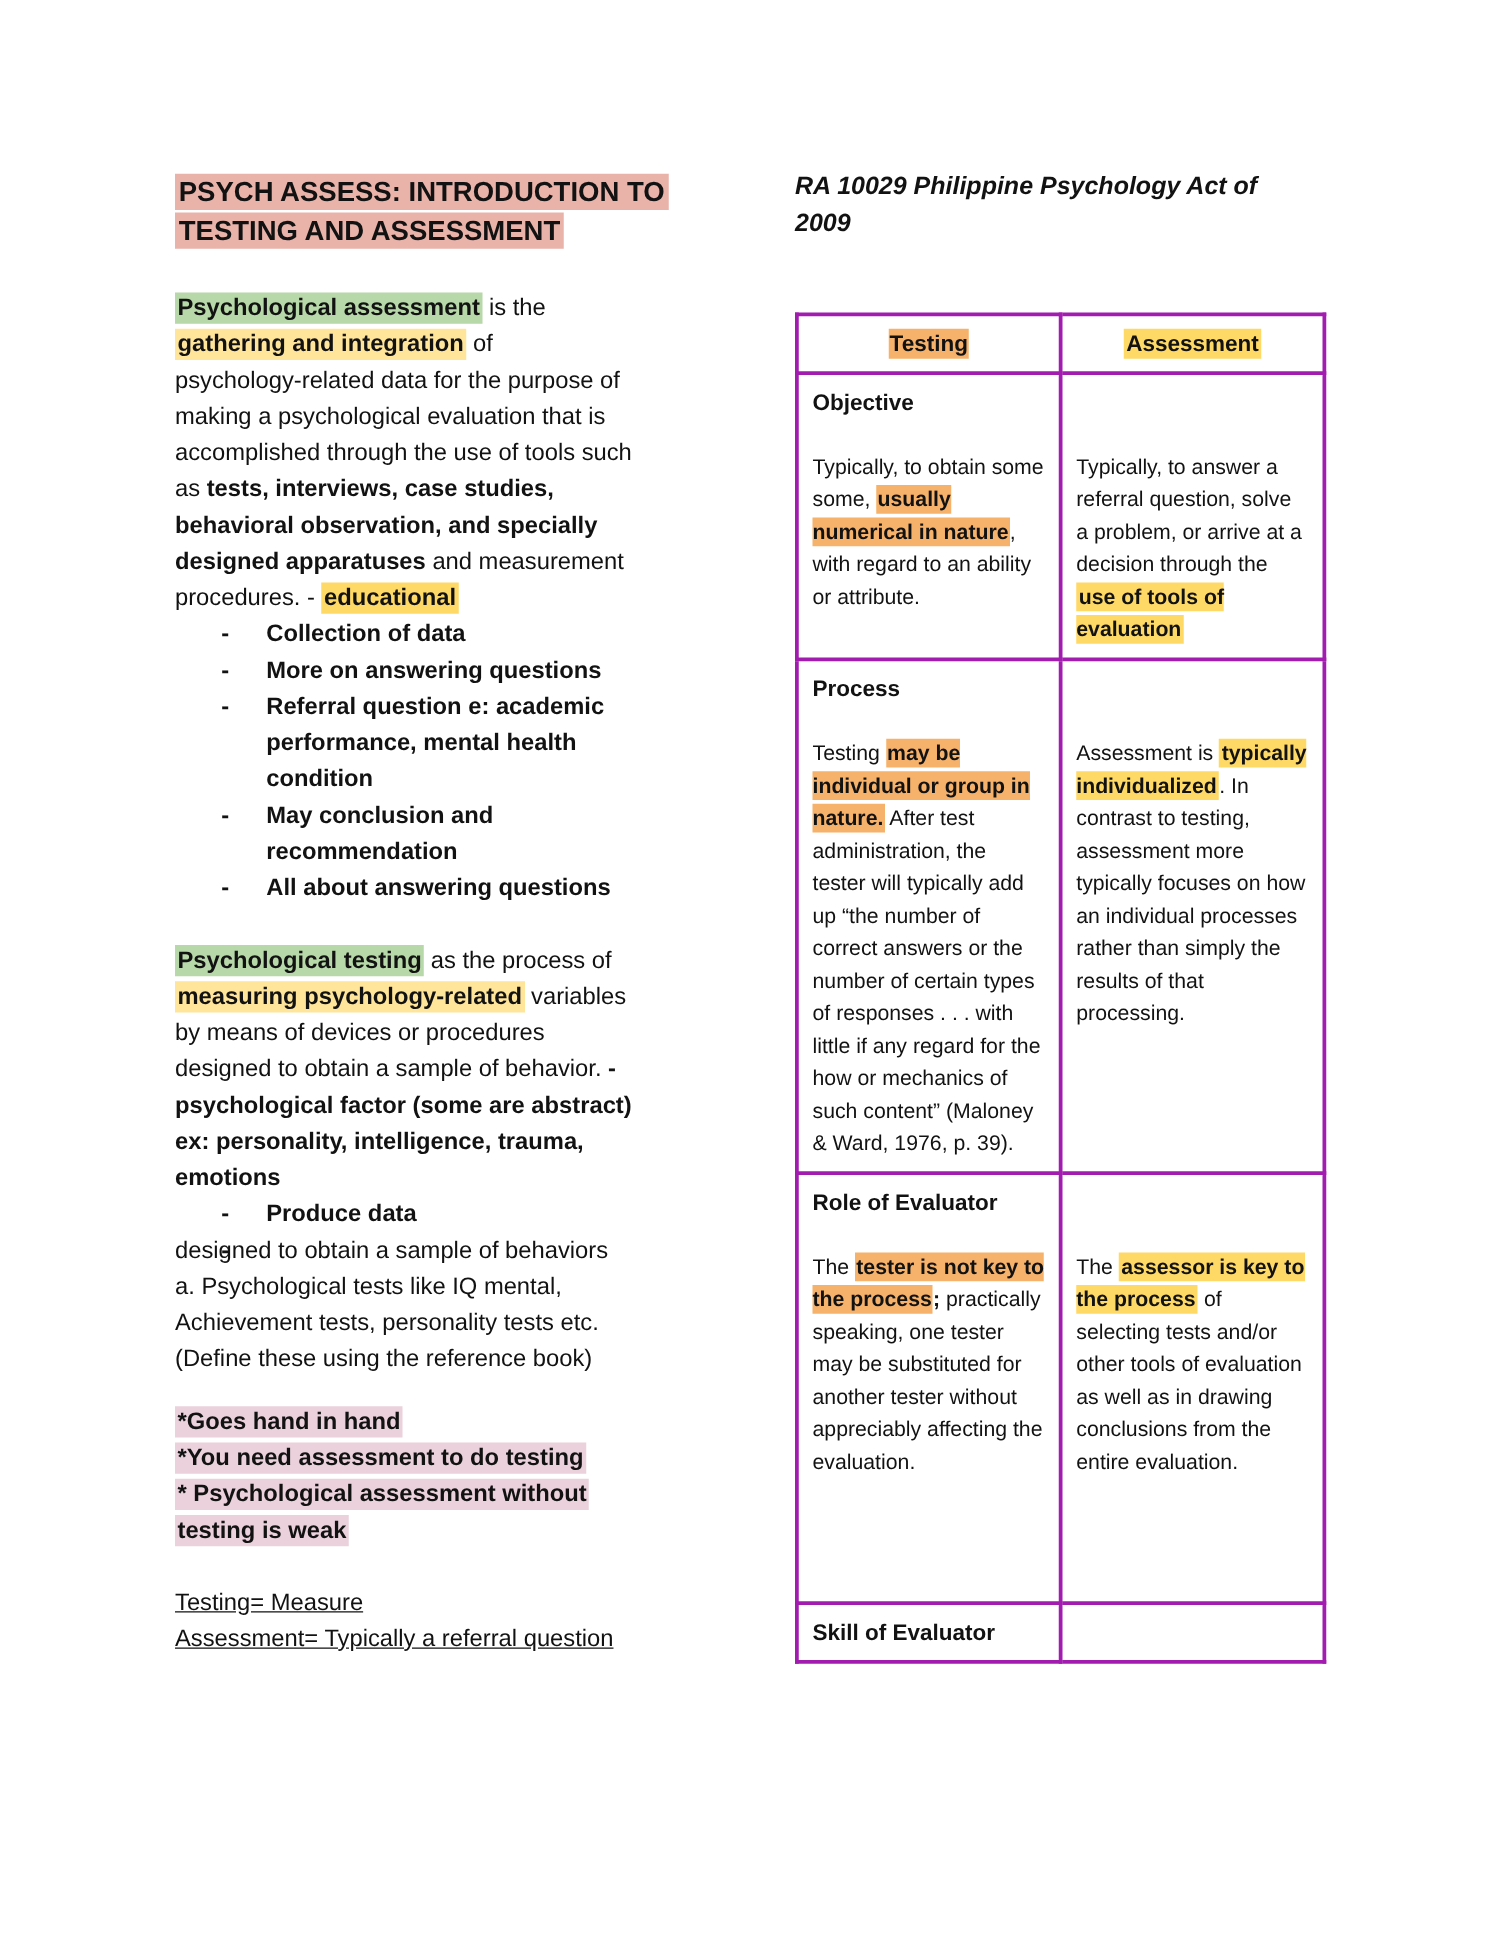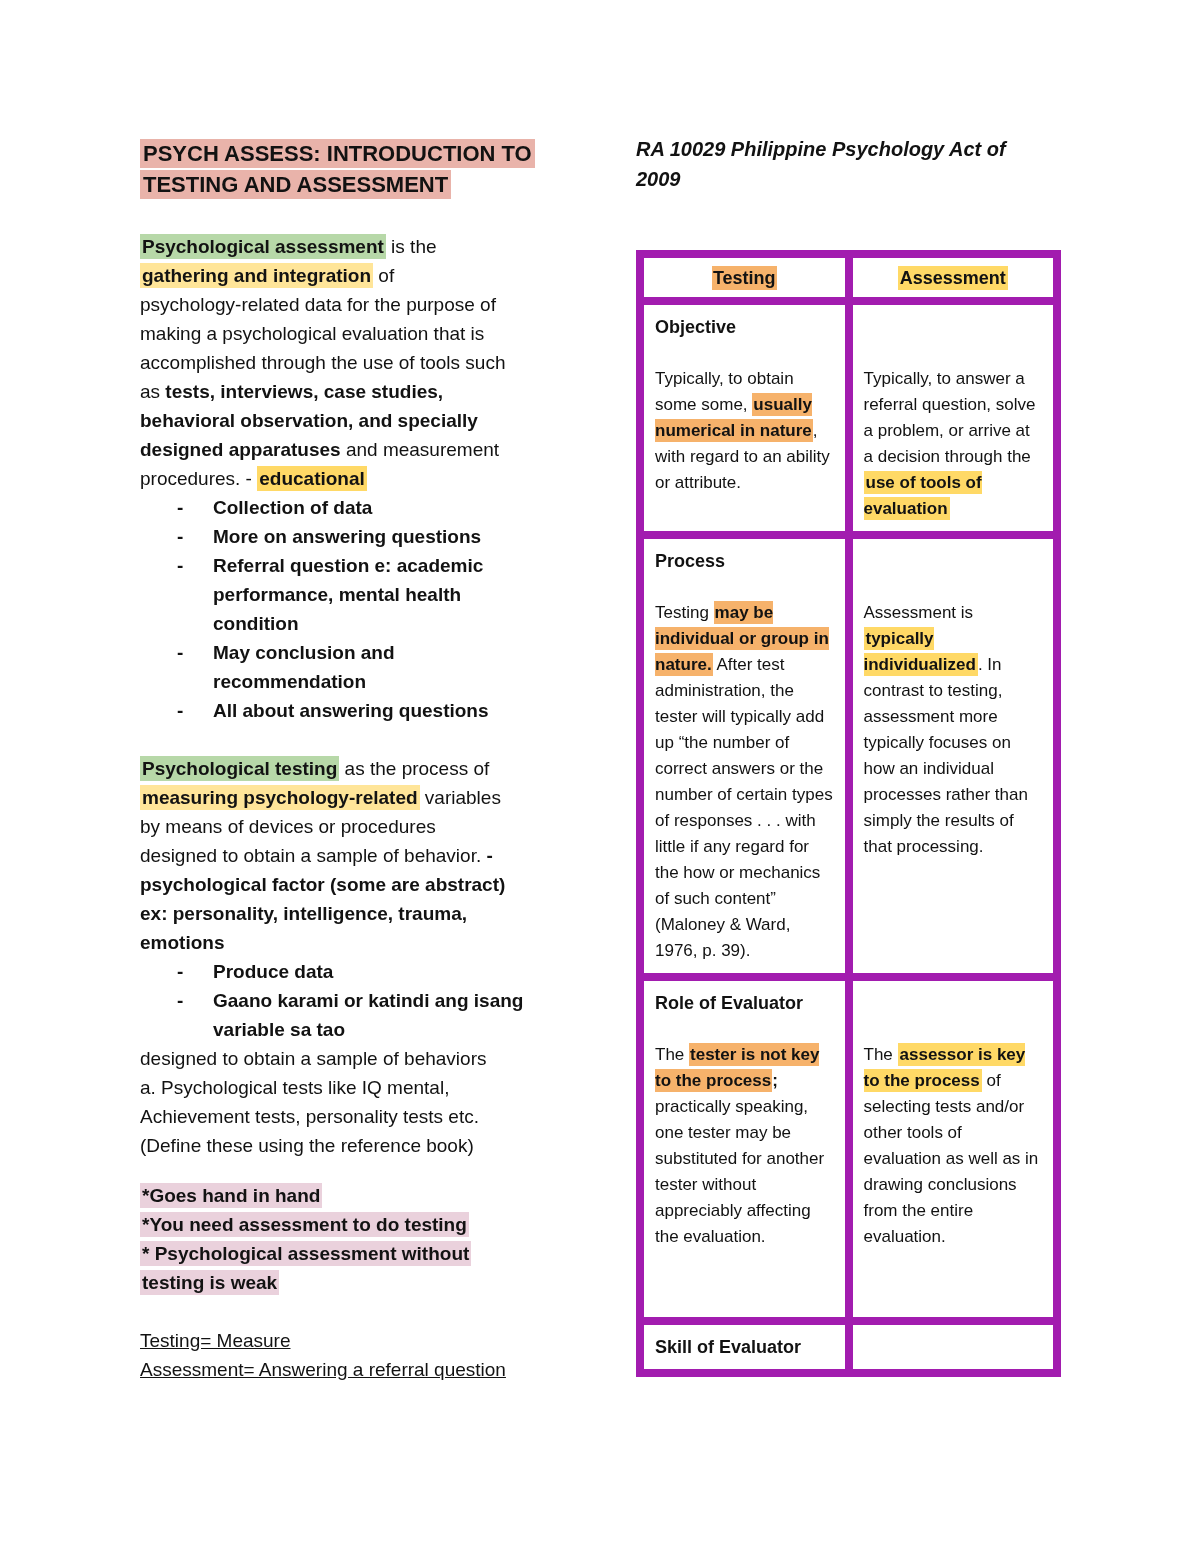--- a/index.html
+++ b/index.html
@@ -43,21 +43,21 @@
 
   
   .col-right{position:absolute;left:636px;top:134px;width:426px;}
   .ra-title{
     font-size:20px;line-height:30px;font-weight:bold;font-style:italic;margin:0;
   }
   table.cmp{
     border-collapse:collapse;table-layout:fixed;width:425px;margin-top:56px;
   }
   table.cmp th,table.cmp td{
-    border:8px solid #a21caf;vertical-align:top;
+    border:3px solid #a21caf;vertical-align:top;
     font-size:17px;line-height:26px;text-align:left;
   }
   table.cmp th{
     height:47px;text-align:center;vertical-align:middle;
     font-size:18px;font-weight:bold;padding:6px;
   }
   table.cmp td{padding:9px 11px;}
   .cell-head{min-height:26px;font-weight:bold;font-size:18px;}
   .cell-body{margin-top:26px;}
   tr.row-0 td{height:220px;}
@@ -80,28 +80,28 @@
         <li><span class="dash">-</span><span><span class="b">More on answering questions</span></span></li>
         <li><span class="dash">-</span><span><span class="b">Referral question e: academic</span><br><span class="b">performance, mental health</span><br><span class="b">condition</span></span></li>
         <li><span class="dash">-</span><span><span class="b">May conclusion and</span><br><span class="b">recommendation</span></span></li>
         <li><span class="dash">-</span><span><span class="b">All about answering questions</span></span></li>
       </ul>
 
     <p class="body-text para-testing"><span class="b hl-green">Psychological testing</span><span> as the process of</span><br><span class="b hl-lightyellow">measuring psychology-related</span><span> variables</span><br><span>by means of devices or procedures</span><br><span>designed to obtain a sample of behavior. </span><span class="b">-</span><br><span class="b">psychological factor (some are abstract)</span><br><span class="b">ex: personality, intelligence, trauma,</span><br><span class="b">emotions</span></p>
 
     <ul class="dash-list">
         <li><span class="dash">-</span><span><span class="b">Produce data</span></span></li>
-        <li><span class="dash">-</span><span><span class="b">Gaano karami or katindi ang isang</span><br><span class="b">variable sa tao</span></span></li>
+        <li><span class="dash">-</span></li>
       </ul>
 
     <p class="body-text"><span>designed to obtain a sample of behaviors</span><br><span>a. Psychological tests like IQ mental,</span><br><span>Achievement tests, personality tests etc.</span><br><span>(Define these using the reference book)</span></p>
 
     <p class="body-text notes"><span class="b hl-pink">*Goes hand in hand</span><br><span class="b hl-pink">*You need assessment to do testing</span><br><span class="b hl-pink">* Psychological assessment without</span><br><span class="b hl-pink">testing is weak</span></p>
 
-    <p class="body-text defs"><span>Testing= Measure</span><br><span>Assessment= Answering a referral question</span></p>
+    <p class="body-text defs"><span>Testing= Measure</span><br><span>Assessment= Typically a referral question</span></p>
   </div>
 
   <div class="col-right">
     <h2 class="ra-title"><span>RA 10029 Philippine Psychology Act of</span><br><span>2009</span></h2>
 
     <table class="cmp">
       <thead>
         <tr>
           <th><span class="b hl-orange">Testing</span></th>
           <th><span class="b hl-gold">Assessment</span></th>

